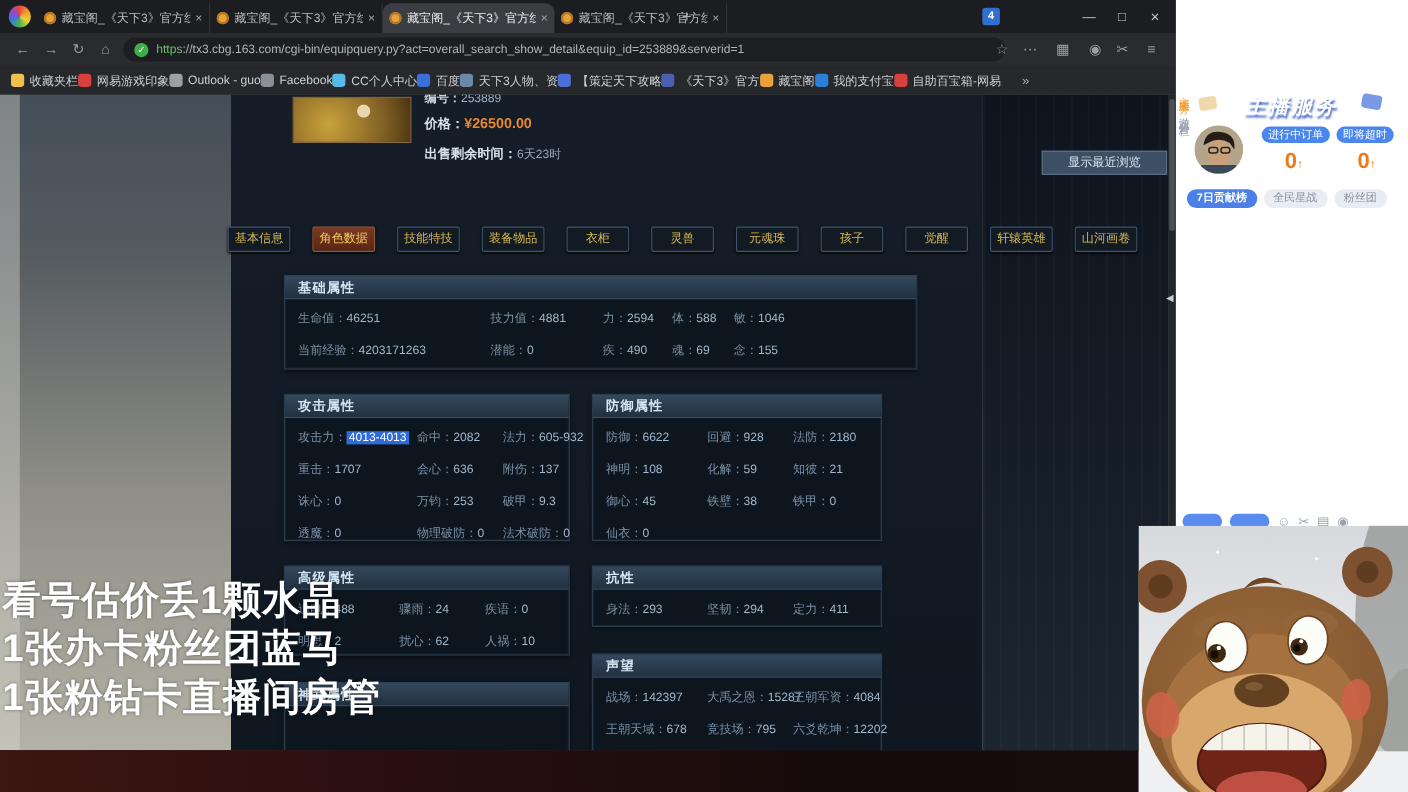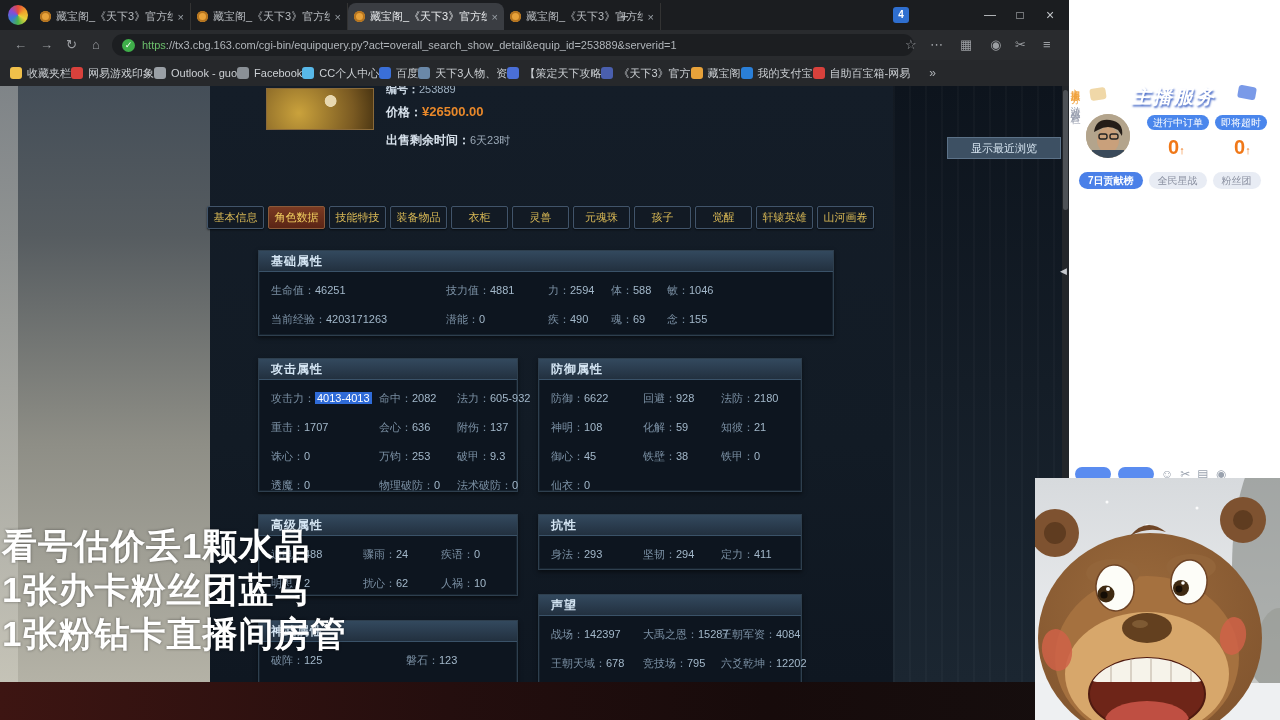--- a/index.html
+++ b/index.html
@@ -56,21 +56,21 @@
     radial-gradient(circle at 30% 60%,#caa23c,#7a5a22 70%,#4a3512);}
   .idline{left:386px;top:-4px;font-size:11px;color:#9fb0c0;}
   .idline b{color:#c8d4e0;}
   .priceline{left:386px;top:18px;font-size:12px;font-weight:bold;color:#d8e2ec;}
   .priceline .pv{color:#e8882a;font-size:13px;}
   .remainline{left:386px;top:46px;font-size:12px;}
   .remainline b{color:#d8e2ec;}
   .remainline .rv{color:#9aa8b6;font-weight:normal;font-size:11px;}
   .recentbtn{left:947px;top:51px;width:112px;height:20px;background:#3d5063;border:1px solid #5c7288;
     color:#d6e4f0;font-size:11px;text-align:center;line-height:20px;}
-  .ptabs{left:207px;top:120px;display:flex;gap:4px;}
+  .ptabs{left:207px;top:120px;display:flex;gap:20px;}
   .ptab{width:55px;height:21px;line-height:21px;text-align:center;font-size:11px;color:#d8b855;
     background:#121a24;border:1px solid #41546a;border-radius:2px;box-shadow:0 1px 2px rgba(0,0,0,.6);}
   .ptab.active{background:linear-gradient(#7a3a22,#5a2415);color:#f2d060;border-color:#8a5a3a;}
 
   .panel{position:absolute;background:#0d151f;border:1px solid #2e3f4e;
     box-shadow:inset 0 0 0 1px #16222e,0 2px 4px rgba(0,0,0,.5);}
   .panel-hd{height:20px;background:linear-gradient(#33495e,#22303f);border-bottom:1px solid #3a5268;
     color:#d5e6f4;font-size:12px;font-weight:bold;line-height:20px;padding-left:12px;letter-spacing:1px;}
   .panel-bd{position:absolute;top:21px;left:0;right:0;bottom:0;display:grid;align-content:start;
     padding:4px 0 0 12px;}
@@ -400,26 +400,20 @@
               
             <div class="cell"><span class="lbl">王朝天域：</span><span class="val">678</span></div><div class="cell"><span class="lbl">竞技场：</span><span class="val">795</span></div><div class="cell"><span class="lbl">六爻乾坤：</span><span class="val">12202</span></div></div>
             <div class="prow">
               
             <div class="cell"></div><div class="cell"></div></div>
           </div>
       </div>
 
       <div class="panel" style="left:258px;top:534px;width:258px;height:76px;">
         <div class="panel-hd">神武属性</div>
-        <div class="panel-bd cols2b">
-
-        <div class="prow">
-              
-            <div class="cell"><span class="lbl">破阵：</span><span class="val">125</span></div><div class="cell"><span class="lbl">磐石：</span><span class="val">123</span></div></div>
-          </div>
       </div>
     </div>
   </div>
 
   <div class="abs capt">
 
   <div>看号估价丢1颗水晶</div>
       <div>1张办卡粉丝团蓝马</div>
       <div>1张粉钻卡直播间房管</div>
     </div>

